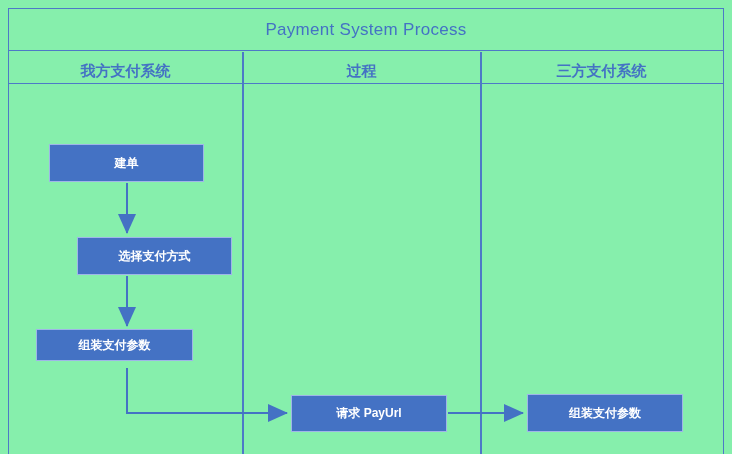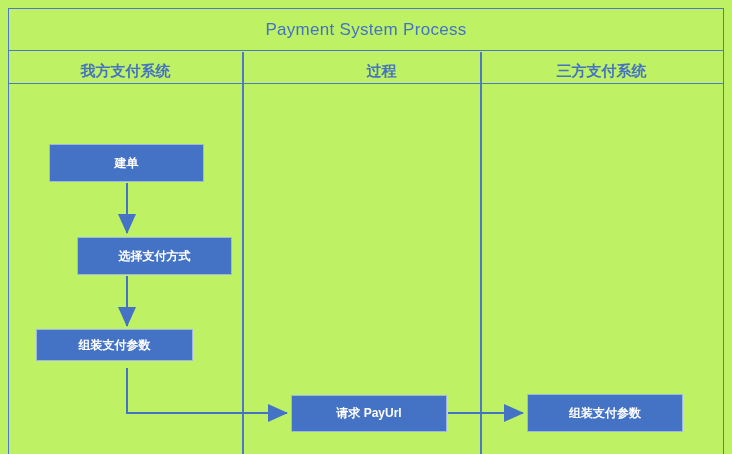--- a/index.html
+++ b/index.html
@@ -1,19 +1,19 @@
 <!DOCTYPE html>
 <html><head>
 <meta charset="utf-8">
 <style>
   html,body { margin:0; padding:0; background:#ffffff; }
   #canvas {
     position:relative;
     width:732px; height:454px;
-    background:#bef264;
+    background:#86efac;
     overflow:hidden;
     font-family:"Liberation Sans", sans-serif;
   }
   
   .frame {
     position:absolute; left:8px; top:8px;
     width:716px; height:500px;
     border:1.5px solid #4d79c7;
     box-sizing:border-box;
   }
@@ -28,21 +28,21 @@
   .header-row {
     position:absolute; left:0; top:42.5px; right:0; height:31px;
     border-bottom:1.5px solid #4d79c7;
   }
   .lane-header {
     position:absolute; top:0; height:40px;
     display:flex; align-items:center; justify-content:center;
     color:#4472C4; font-size:15px; font-weight:bold;
   }
   .lane-header.l1 { left:0;     width:233px; }
-  .lane-header.l2 { left:234px; width:237px;margin-left:20px; }
+  .lane-header.l2 { left:234px; width:237px; }
   .lane-header.l3 { left:472px; width:241px; }
   .lane-line {
     position:absolute; top:42.5px; bottom:0; width:1.5px;
     background:#4d79c7;
   }
   .lane-line.d1 { left:233px; }
   .lane-line.d2 { left:471px; }
 
   
   .node {

